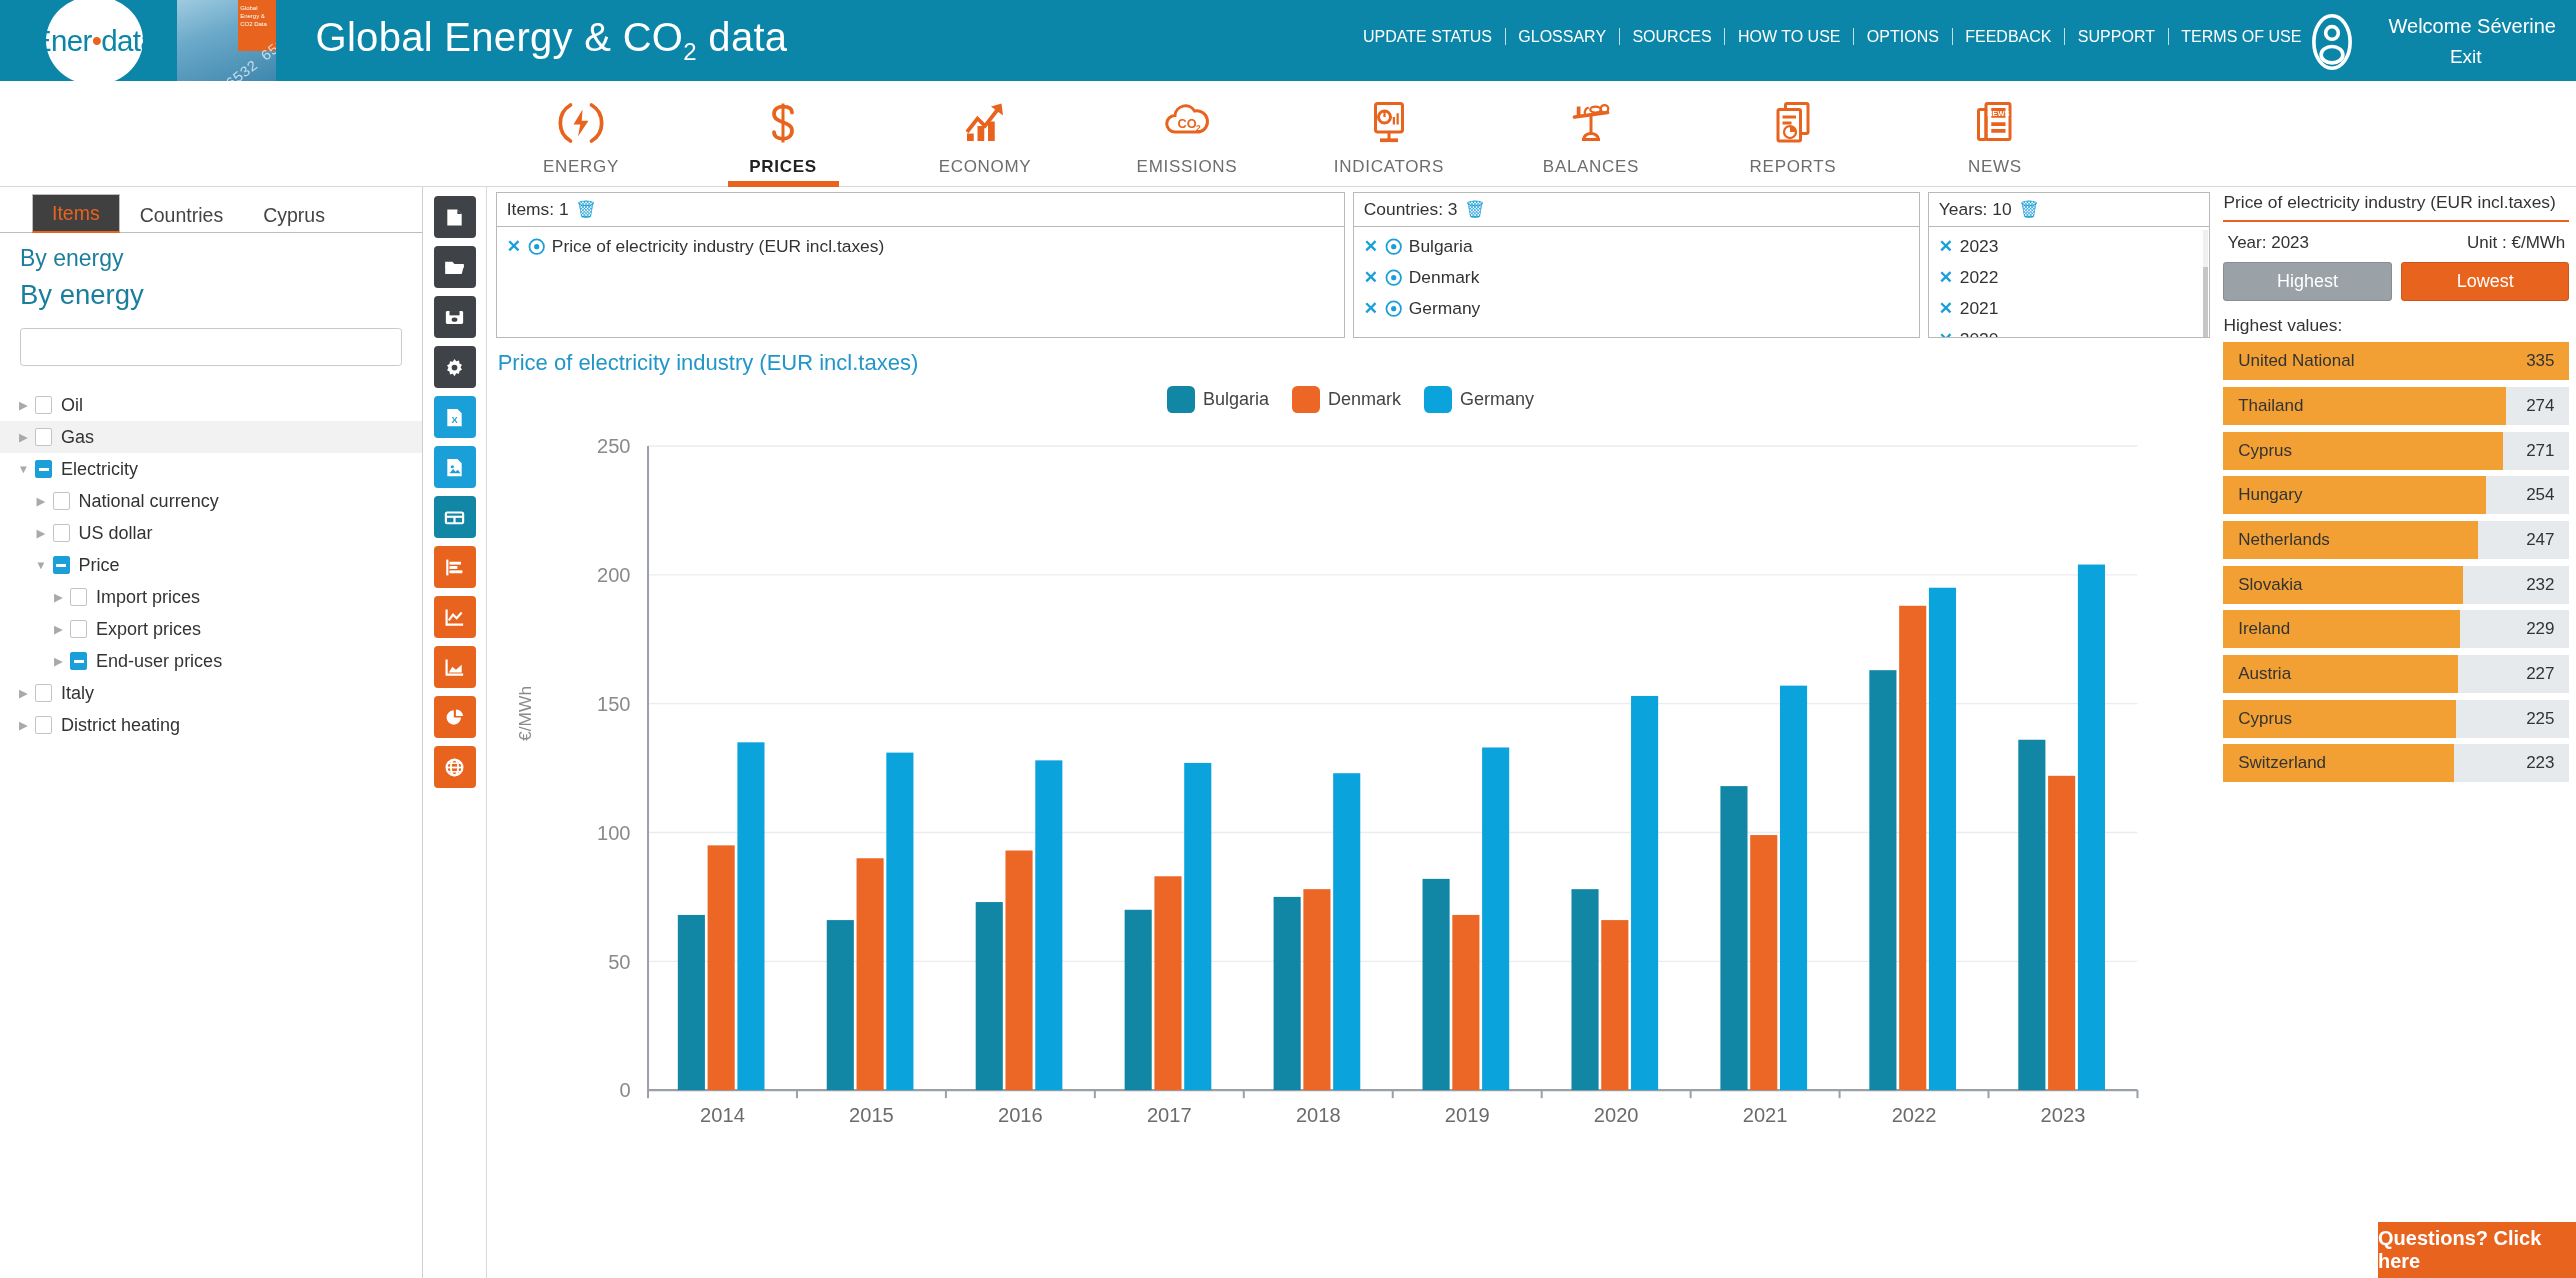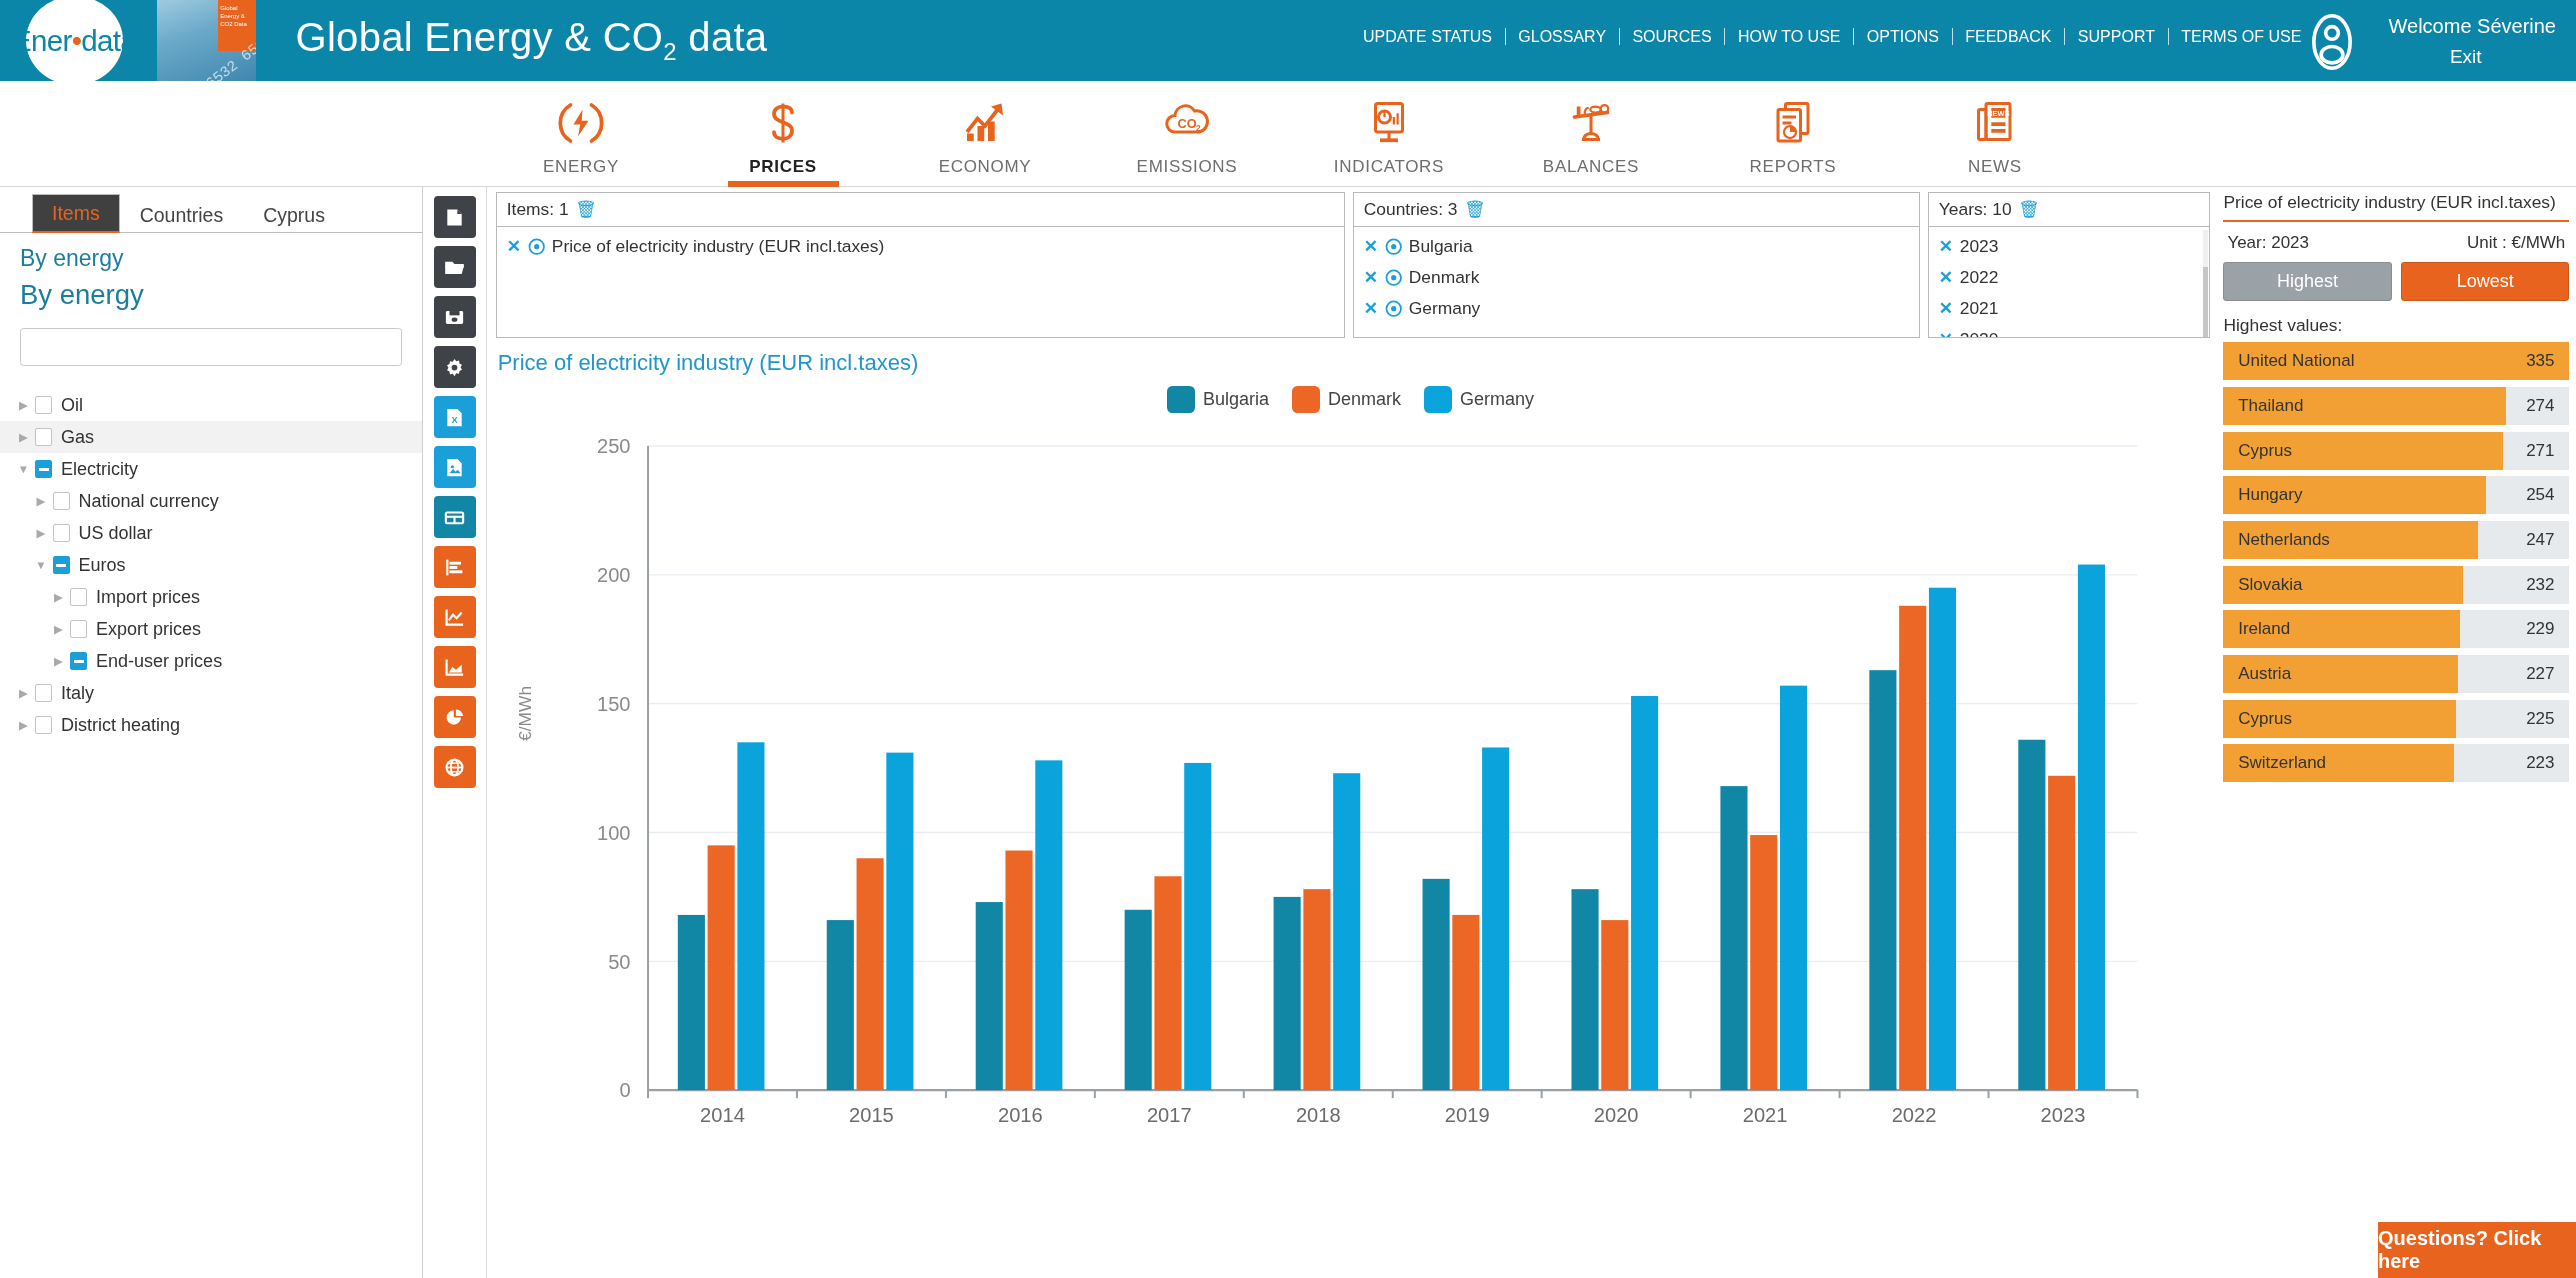--- a/index.html
+++ b/index.html
@@ -6,21 +6,21 @@
   html, body {
     width: 2576px; height: 1279px;
     font-family: "Liberation Sans", sans-serif;
     background: #ffffff;
     overflow: hidden;
   }
 
   
   .topbar {
     height: 81px; background: #0b86a8;
-    display: flex; align-items: center; position: relative;
+    display: flex; align-items: center; position: relative; padding-left: 20px;
   }
   .logo-circle {
     width: 97px; height: 89px; background: #fff; border-radius: 50%;
     margin-left: 25.5px; display: flex; align-items: center; justify-content: center;
     flex-shrink: 0;
   }
   .logo-text { font-size: 29.5px; color: #0b86a8; letter-spacing: -0.7px; }
   .logo-text .ener { color: #0b86a8; }
   .logo-text .dot { color: #e8641e; }
   .logo-img {
@@ -433,21 +433,21 @@
           <span>National currency</span>
         </div>
         <div class="tree-row" style="padding-left: 29.5px;">
           <span class="arrow">▶</span>
           <span class="cbox"></span>
           <span>US dollar</span>
         </div>
         <div class="tree-row" style="padding-left: 29.5px;">
           <span class="arrow down">▼</span>
           <span class="cbox partial"></span>
-          <span>Euros</span>
+          <span>Price</span>
         </div>
         <div class="tree-row" style="padding-left: 47px;">
           <span class="arrow">▶</span>
           <span class="cbox"></span>
           <span>Import prices</span>
         </div>
         <div class="tree-row" style="padding-left: 47px;">
           <span class="arrow">▶</span>
           <span class="cbox"></span>
           <span>Export prices</span>

